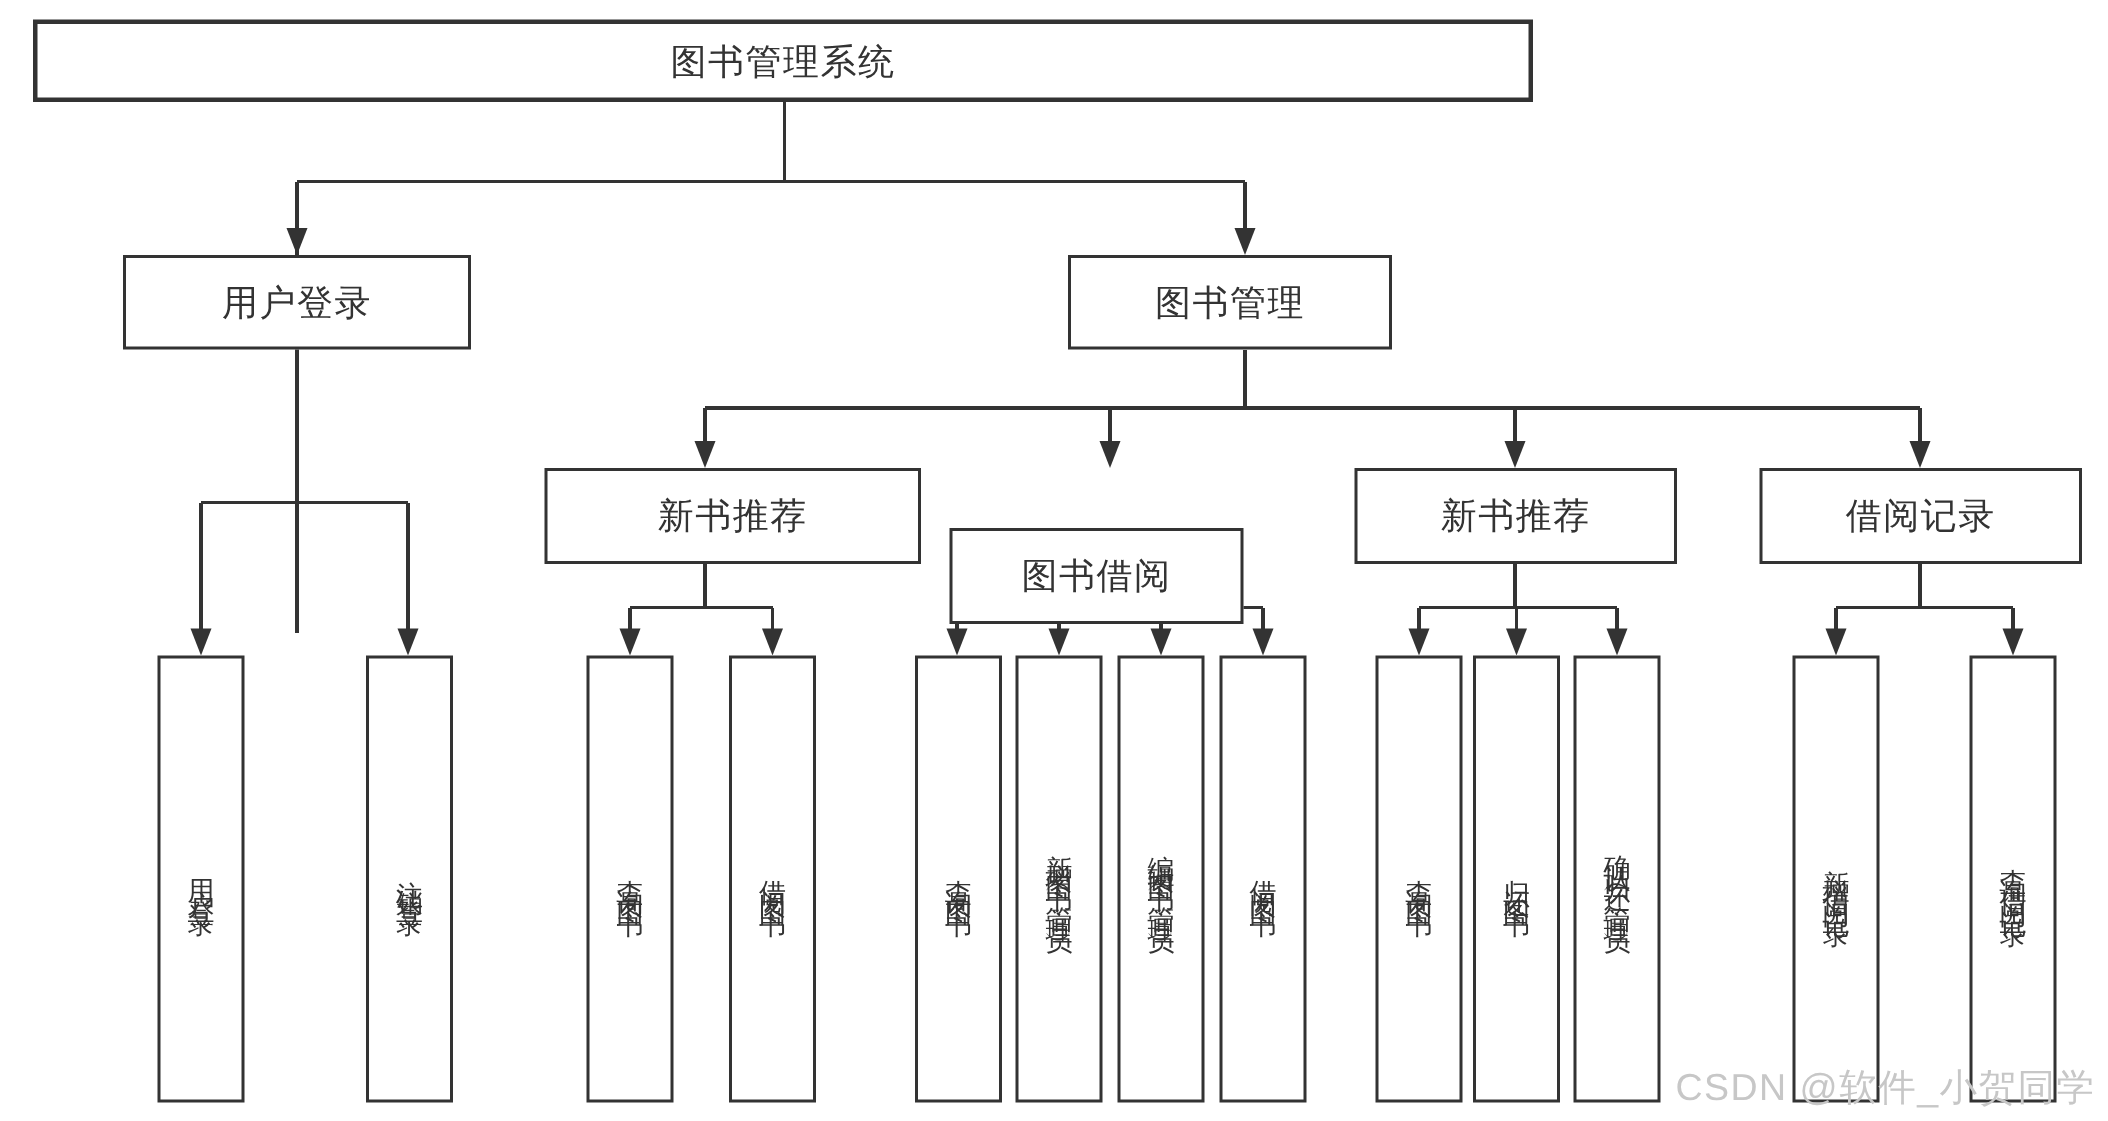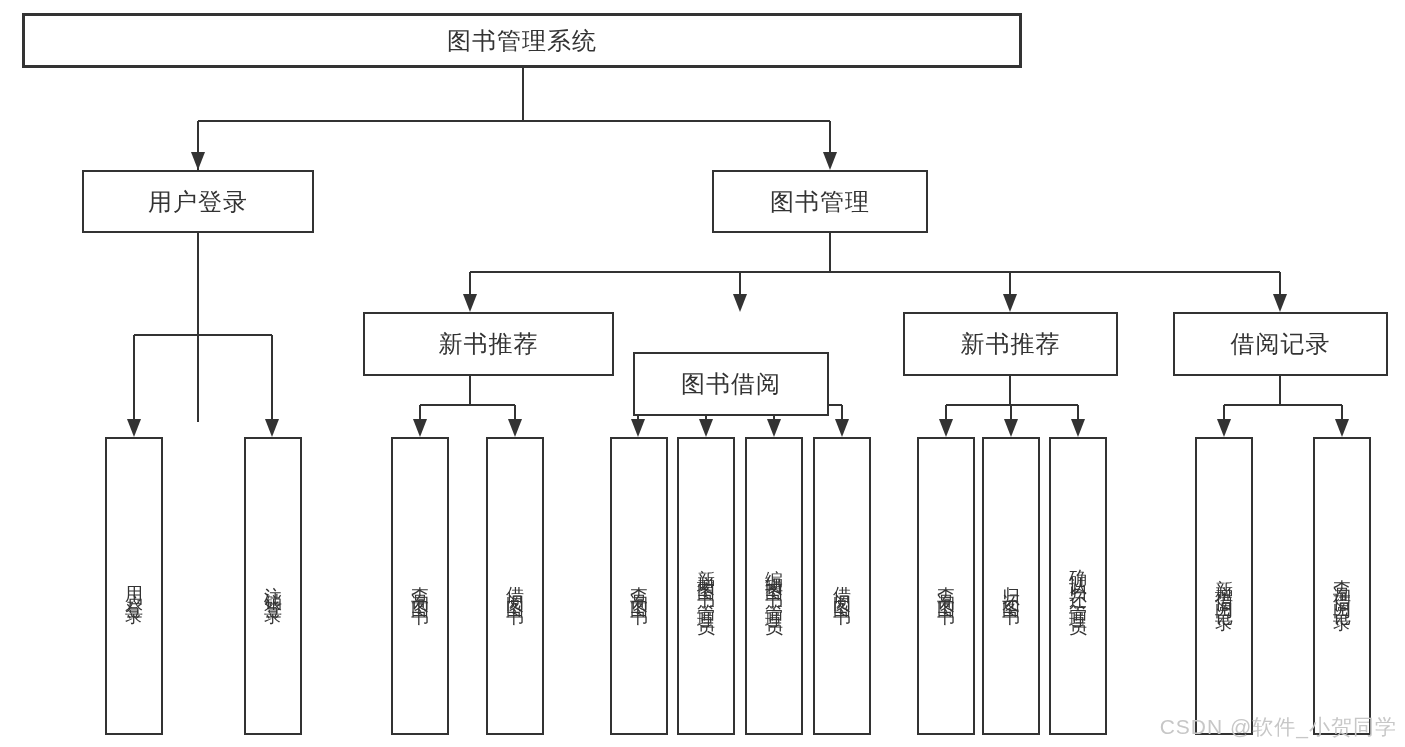--- a/index.html
+++ b/index.html
@@ -59,21 +59,21 @@
   .pos-leaf-bor-edit{left:745px;}
   .pos-leaf-bor-borrow{left:813px;}
   .pos-leaf-cur-query{left:917px;}
   .pos-leaf-cur-return{left:982px;}
   .pos-leaf-cur-confirm{left:1049px;}
   .pos-leaf-recd-add{left:1195px;}
   .pos-leaf-recd-query{left:1313px;}
   .watermark{
     position:absolute;
     right:8px;bottom:6px;
-    font-size:21px;
+    font-size:25px;
     color:#c7c7c7;
     letter-spacing:1px;
     z-index:2;
     white-space:nowrap;
   }
 </style>
 </head>
 <body>
 
 <svg class="connector-layer" width="1405" height="747" viewBox="0 0 1405 747" xmlns="http://www.w3.org/2000/svg">

